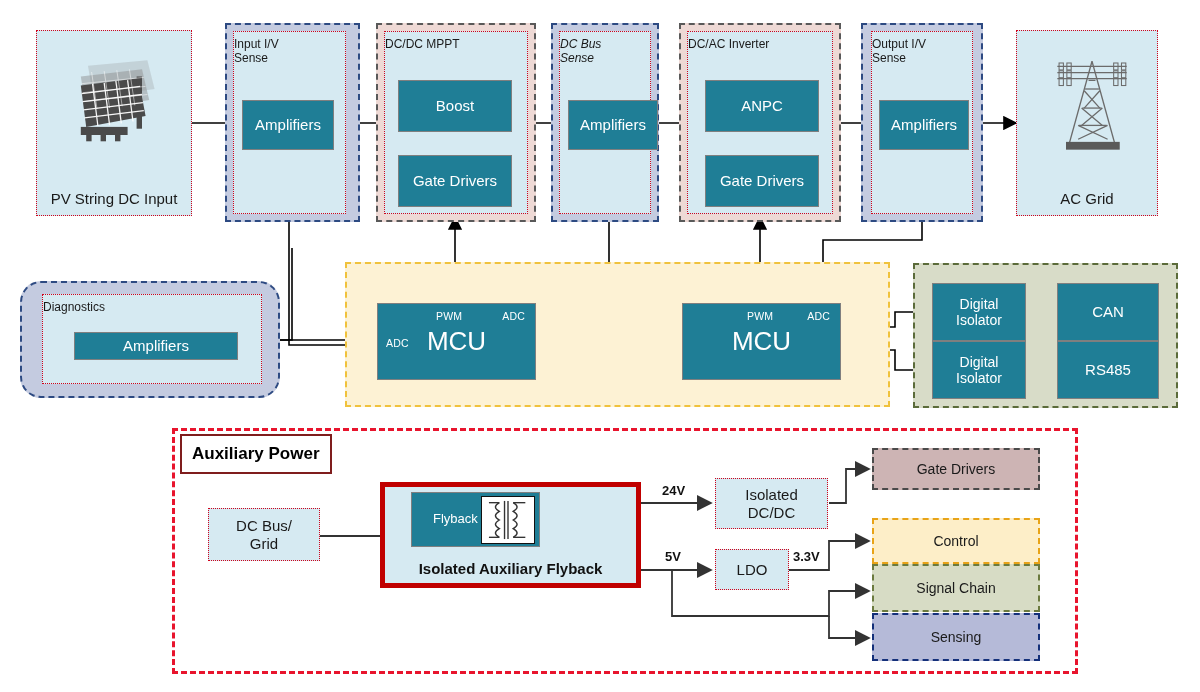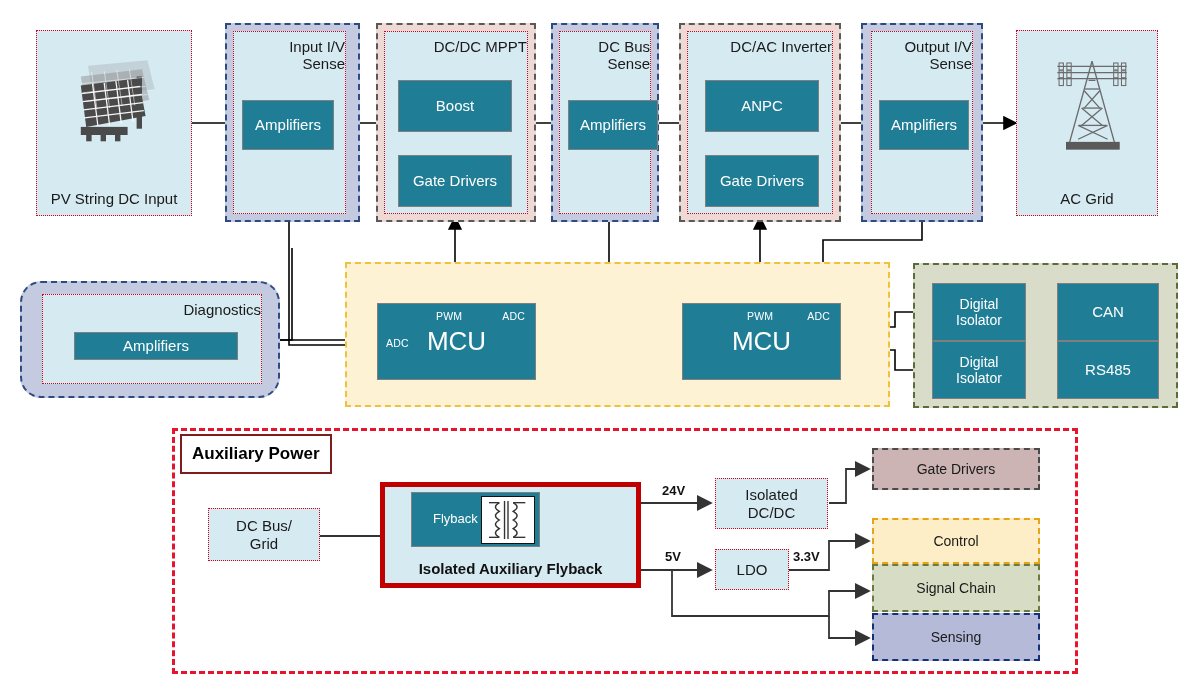--- a/index.html
+++ b/index.html
@@ -10,22 +10,22 @@
 
   
   .grp-blue{border:2px dashed #2d4a82;background:#c4cbe0;}
   .grp-gray{border:2px dashed #595959;background:#eed9d5;}
   .grp-yellow{border:2px dashed #f0c23c;background:#fdf2d4;}
   .grp-olive{border:2px dashed #5b6b3a;background:#d8dcc8;}
   .grp-red{border:3px dashed #e8142d;background:transparent;}
 
   
   .card{background:#d6eaf2;border:1.5px dotted #d0021b;}
-  .card-title{position:absolute;left:0;right:0;top:6px;text-align:right;
-    font-size:15px;color:#1a1a1a;line-height:1.15;}
+  .card-title{position:absolute;left:0;right:0;top:6px;text-align:left;
+    font-size:12px;color:#1a1a1a;line-height:1.15;}
   .card-foot{position:absolute;left:0;right:0;bottom:8px;text-align:center;
     font-size:15px;color:#1a1a1a;line-height:1.15;}
 
   
   .teal{background:#1f7e96;border:1px solid #7f7f7f;color:#ffffff;
     display:flex;align-items:center;justify-content:center;
     font-size:15px;text-align:center;line-height:1.15;}
   .teal.sm{font-size:14px;}
 
   .mcu-label{font-size:26px;}
@@ -175,21 +175,21 @@
     </div>
     <div class="abs teal" style="left:20px;top:55px;width:114px;height:52px;">
       <span>Boost</span>
     </div>
     <div class="abs teal" style="left:20px;top:130px;width:114px;height:52px;">
       <span>Gate Drivers</span>
     </div>
   </div>
 
   <div class="abs grp-blue" style="left:551px;top:23px;width:108px;height:199px;">
-    <div class="abs card" style="left:6px;top:6px;right:6px;bottom:6px;">
+    <div class="abs card" style="left:6px;top:6px;right:6px;bottom:6px;font-style:italic;">
       <div class="card-title">
         <span>DC Bus</span><br>
         <span>Sense</span>
       </div>
     </div>
     <div class="abs teal" style="left:15px;top:75px;width:90px;height:50px;">
       <span>Amplifiers</span>
     </div>
   </div>
 

